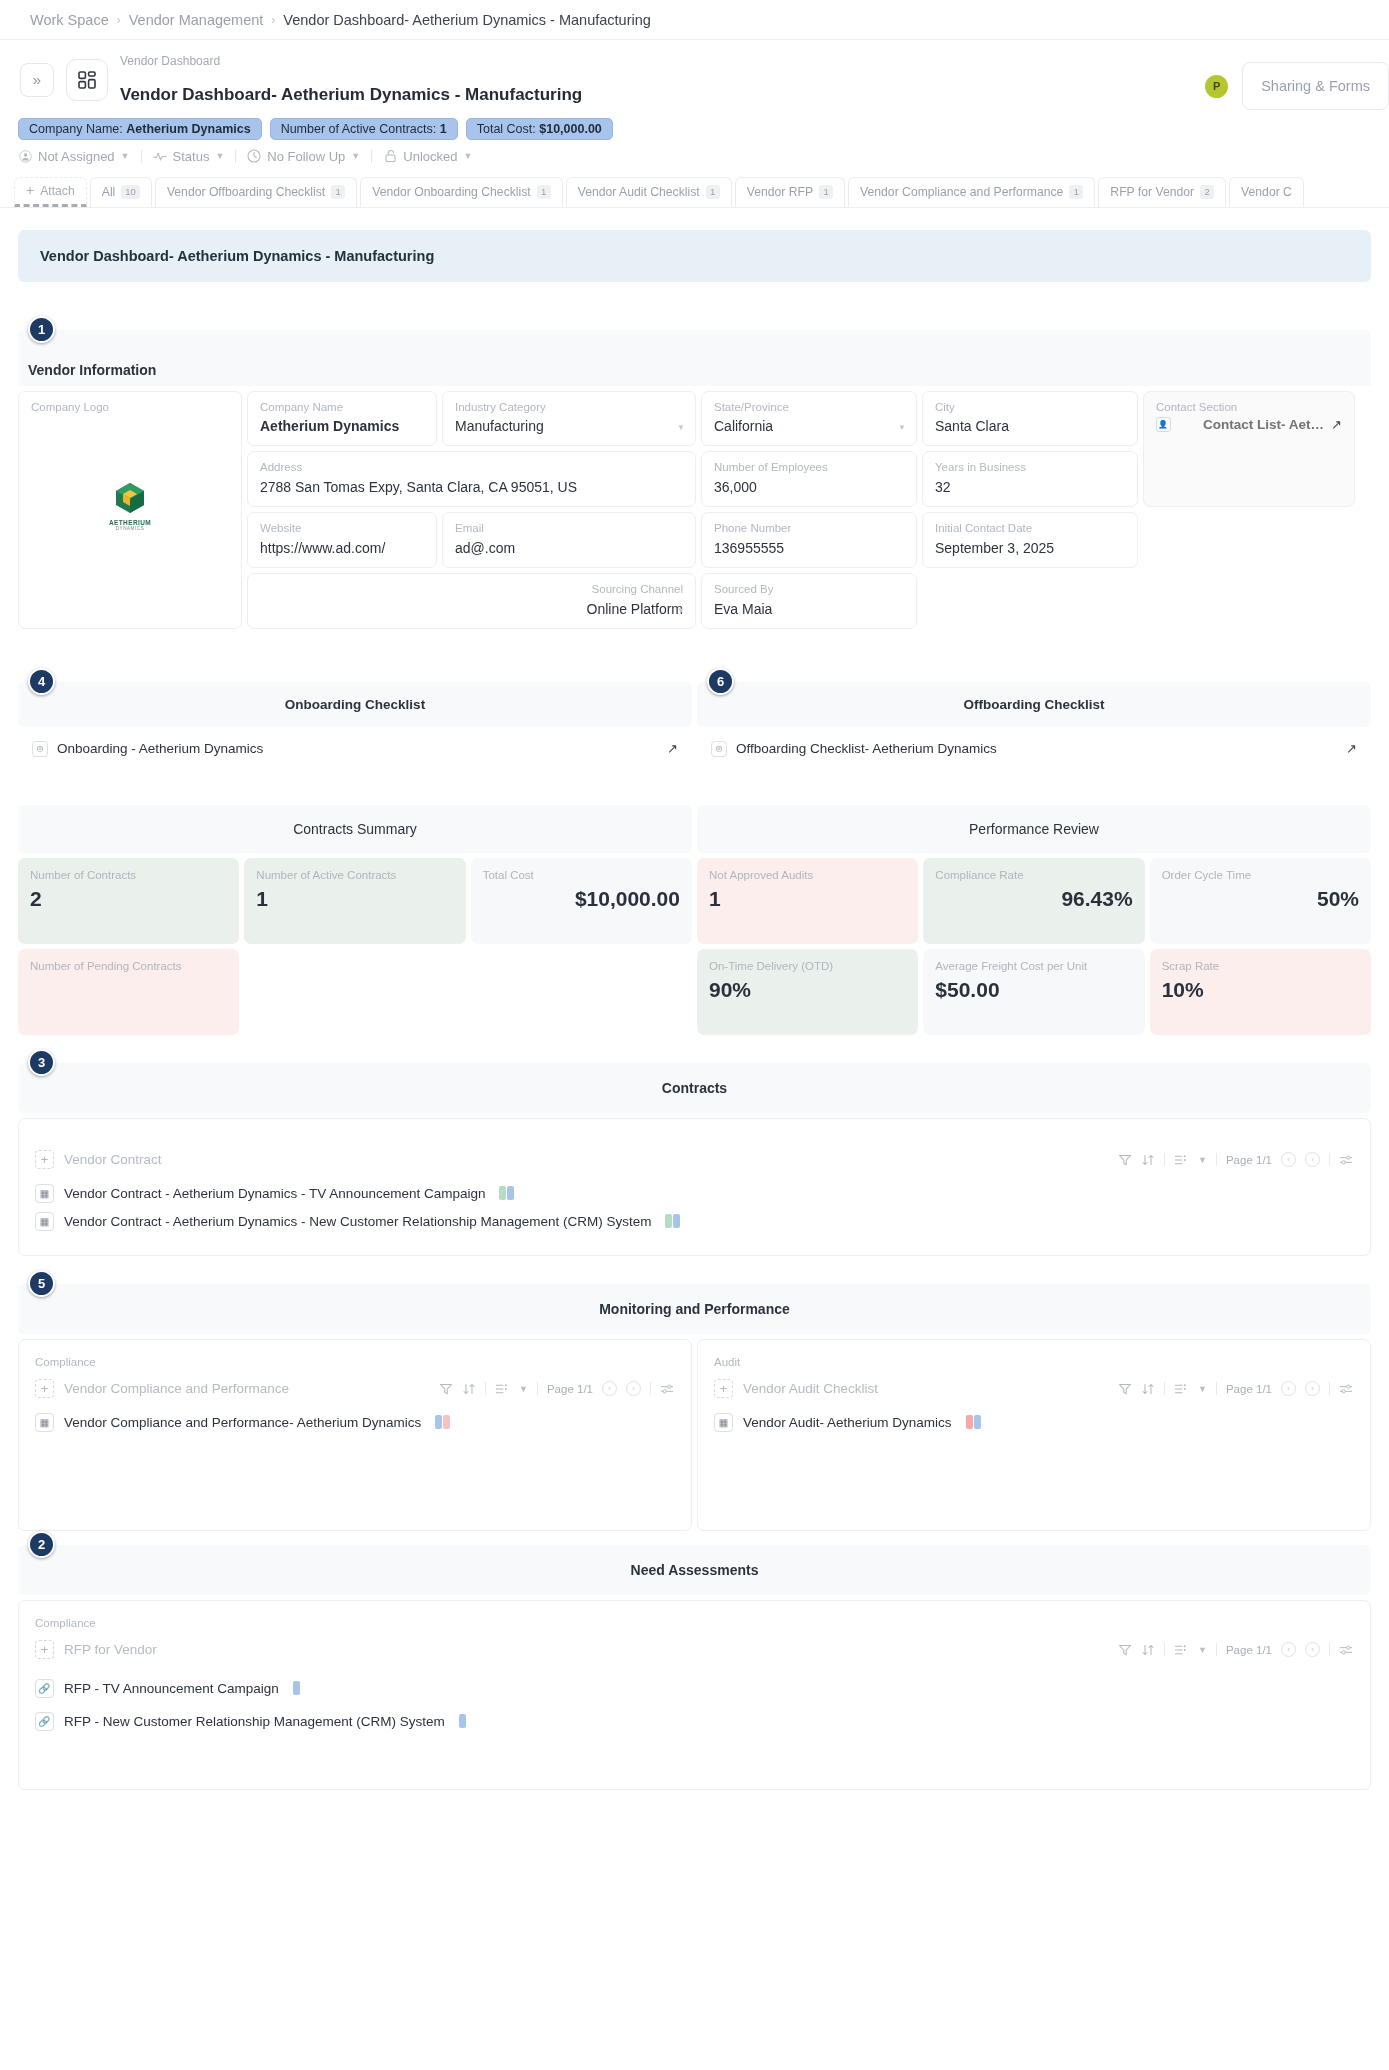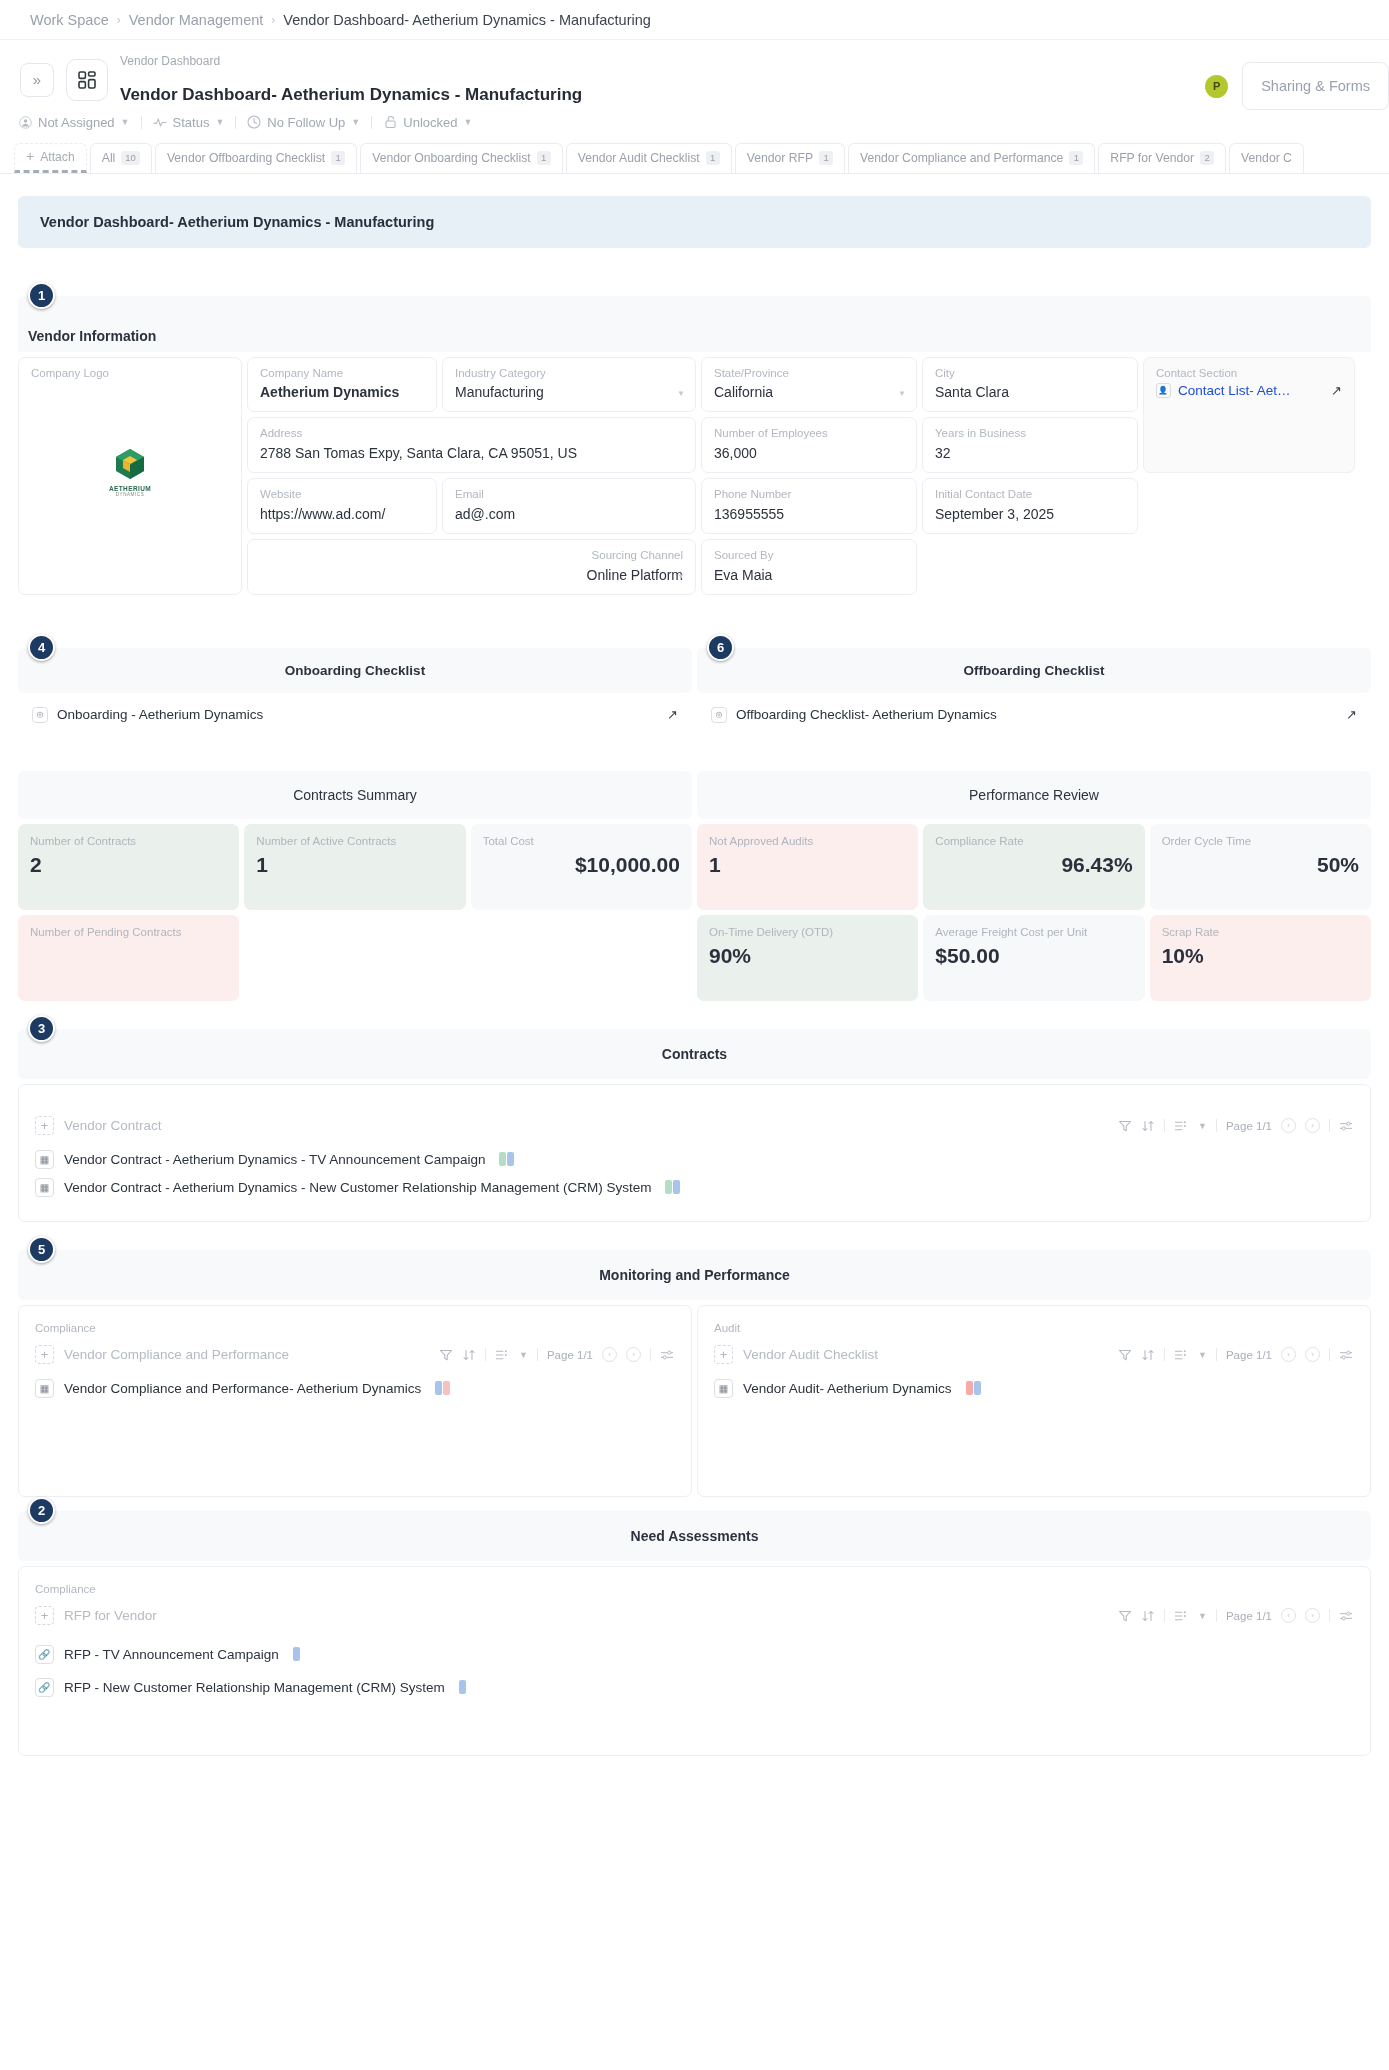--- a/index.html
+++ b/index.html
@@ -138,21 +138,21 @@
   .contact-card {
     grid-row: span 2; background: #fafafa; border: 1px solid #efeff2; border-radius: 7px;
     padding: 9px 12px;
   }
   .contact-card .lbl { font-size: 11.5px; color: #b2b7c0; }
   .contact-row { display: flex; align-items: center; gap: 7px; margin-top: 4px; }
   .doc-chip {
     width: 15px; height: 15px; border: 1px solid #d8dbe0; border-radius: 3px;
     display: flex; align-items: center; justify-content: center; font-size: 8px; color: #7d838e;
   }
-  .contact-name { font-size: 13.5px; font-weight: normal; color: #1d4ed8; flex: 1; }
+  .contact-name { font-size: 13.5px; font-weight: bold; color: #737373; flex: 1; text-align: right; }
   .ext-link { font-size: 13px; color: #3d4350; }
 
   
   .two-col { display: grid; grid-template-columns: 1fr 1fr; gap: 5px; margin: 0 18px; }
   .ck-head {
     background: #f8f9fa; border-radius: 6px; height: 45px; display: flex;
     align-items: center; justify-content: center; font-size: 13.5px; font-weight: bold;
     color: #2c333f; position: relative;
   }
   .ck-row {
@@ -255,20 +255,34 @@
         <div class="title-kicker">Vendor Dashboard</div>
         <div class="title-main">Vendor Dashboard- Aetherium Dynamics - Manufacturing</div>
       </div>
     </div>
     <div class="header-right">
       <div class="avatar">P</div>
       <div class="sharing-btn">Sharing &amp; Forms</div>
     </div>
   </div>
 
+  <div class="chips">
+    <div class="chip">
+      <span>Company Name:</span>
+      <b>Aetherium Dynamics</b>
+    </div>
+    <div class="chip">
+      <span>Number of Active Contracts:</span>
+      <b>1</b>
+    </div>
+    <div class="chip">
+      <span>Total Cost:</span>
+      <b>$10,000.00</b>
+    </div>
+  </div>
 
   <div class="metabar">
     <div class="meta-item">
       <span class="mini-ico">
         <svg width="13" height="13" viewBox="0 0 14 14">
             <circle cx="7" cy="7" r="6.2" fill="none" stroke="#c2c7cf" stroke-width="1"></circle>
             <circle cx="7" cy="5.4" r="1.9" fill="#b6bbc4"></circle>
             <path d="M3.3 11.2a3.8 3.8 0 0 1 7.4 0" fill="#b6bbc4"></path>
           </svg>
       </span>

